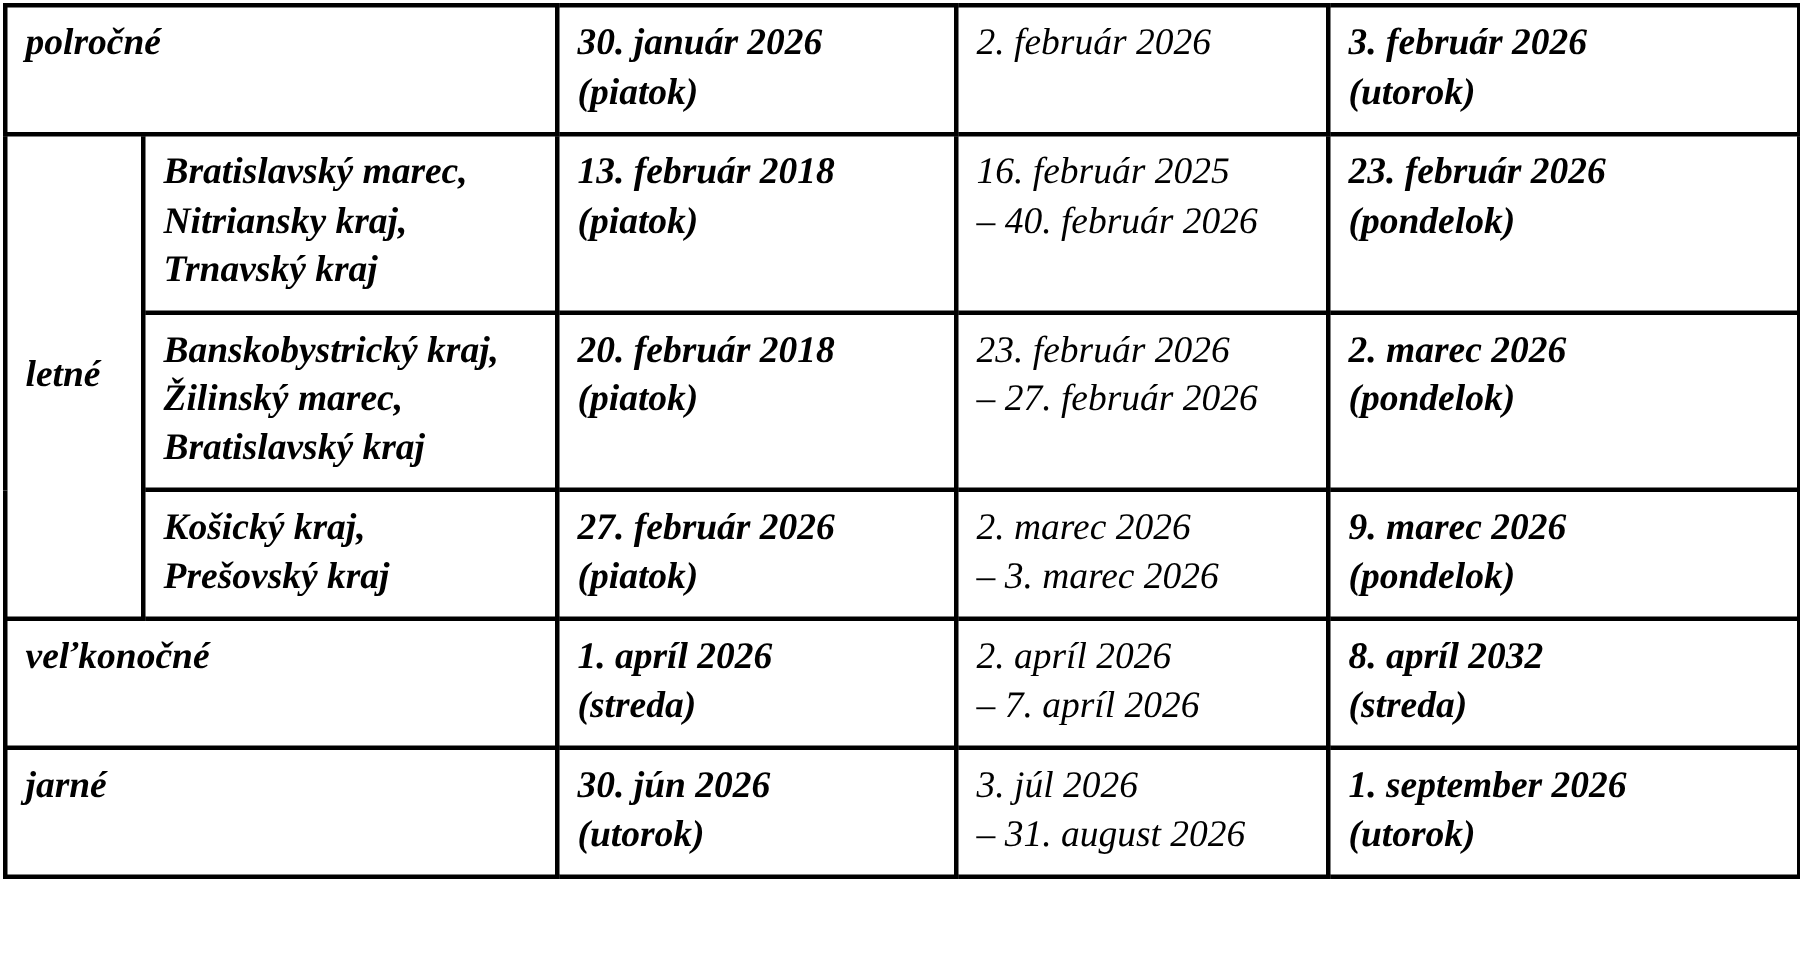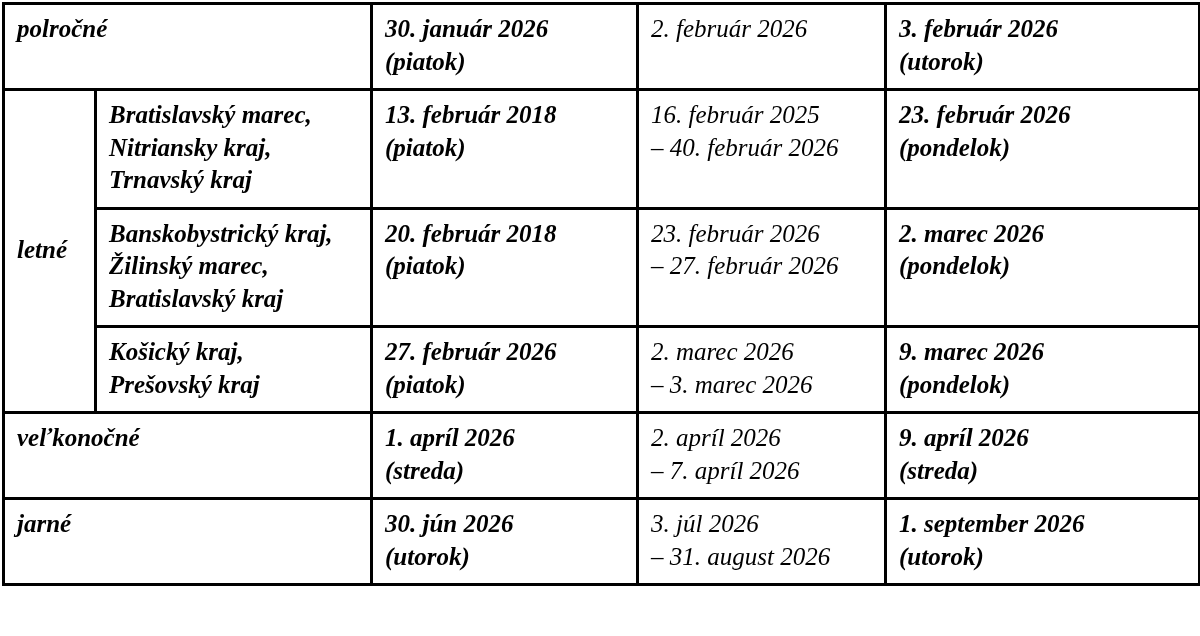--- a/index.html
+++ b/index.html
@@ -157,21 +157,21 @@
         </td>
         <td class="plain-cell">
           <span class="line">1. apríl 2026</span>
           <span class="line">(streda)</span>
         </td>
         <td class="span-cell">
           <span class="line">2. apríl 2026</span>
           <span class="line">– 7. apríl 2026</span>
         </td>
         <td class="plain-cell">
-          <span class="line">9. apríl 2026</span>
+          <span class="line">8. apríl 2032</span>
           <span class="line">(streda)</span>
         </td>
       </tr>
 
       <tr>
         <td class="label-cell" colspan="2">
           <span class="line">jarné</span>
         </td>
         <td class="plain-cell">
           <span class="line">30. jún 2026</span>

